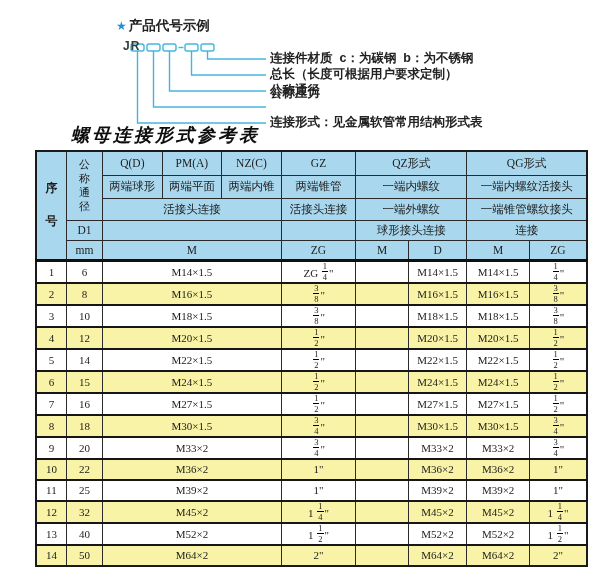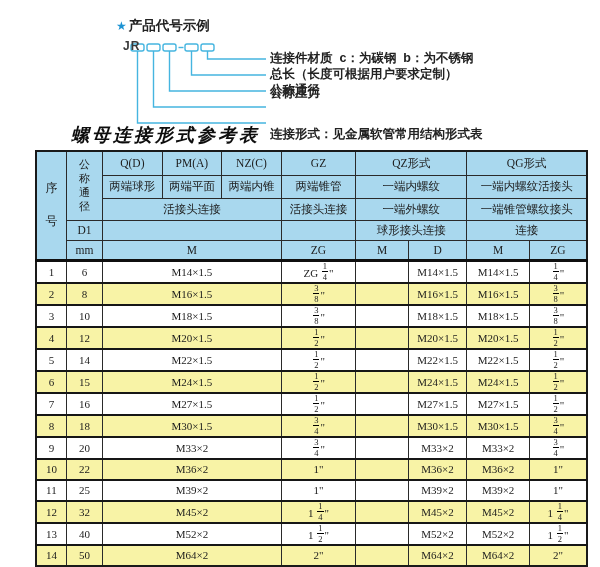--- a/index.html
+++ b/index.html
@@ -14,34 +14,34 @@
   html,body{width:600px;height:567px;background:#fff;overflow:hidden;}
   body{font-family:"Liberation Serif","DejaVu Serif",serif;color:var(--text-dark);position:relative;}
 
   
   .diagram{position:absolute;left:0;top:0;width:600px;height:148px;}
   .diagram svg{position:absolute;left:0;top:0;}
   .diagram-title{position:absolute;left:116px;top:17px;font-family:"Liberation Sans","DejaVu Sans",sans-serif;font-weight:bold;font-size:13.5px;color:#222;white-space:pre;}
   .diagram-title .star{color:var(--star-blue);font-size:12px;margin-right:2px;}
   .jr{position:absolute;left:115px;top:39px;font-family:"Liberation Sans","DejaVu Sans",sans-serif;font-weight:bold;font-size:12px;color:#3a3a3a;letter-spacing:1px;margin-left:8px;}
   .dlabel{position:absolute;left:270px;font-family:"Liberation Sans","DejaVu Sans",sans-serif;font-weight:bold;font-size:12.5px;color:#222;white-space:pre;line-height:15px;}
-  .dlabel.l0{top:51px;} .dlabel.l1{top:67px;} .dlabel.l2{top:83px;} .dlabel.l3{top:86px;} .dlabel.l4{top:115px;margin-top:12px;}
+  .dlabel.l0{top:51px;} .dlabel.l1{top:67px;} .dlabel.l2{top:83px;} .dlabel.l3{top:86px;} .dlabel.l4{top:115px;}
 
   
   .table-title{position:absolute;left:31px;top:123px;font-size:18px;font-weight:bold;font-style:italic;letter-spacing:3px;color:#0d0d0d;margin-left:40px;}
 
   
   table{position:absolute;left:35px;top:150px;width:553px;border-collapse:collapse;table-layout:fixed;border:2px solid var(--border-dark);}
   th,td{text-align:center;vertical-align:middle;overflow:hidden;}
   thead th{background:var(--header-blue);border:1px solid #2a2a2a;font-weight:normal;font-size:11.5px;padding:0 1px;}
   thead tr.r1 th{height:24px;} thead tr.r2 th{height:23px;margin-left:39px;} thead tr.r3 th{height:22px;}
   thead tr.r4 th{height:20px;} thead tr.r5 th{height:20px;}
   thead{border-bottom:3px solid #0f0f0f;}
   .vtext{width:1.1em;margin:0 auto;word-break:break-all;line-height:1.25;font-size:11px;}
-  .vtext.seq{font-size:12px;line-height:2.8;}
+  .vtext.seq{font-size:12px;line-height:2.8;font-weight:bold;}
   tbody td{border-left:1px solid #2a2a2a;border-right:1px solid #2a2a2a;border-top:2px solid #161616;height:21px;font-size:11px;background:#fff;padding:0 1px;}
   tbody tr.yellow td{background:var(--row-yellow);}
 
   
   .fr{display:inline-block;vertical-align:-0.45em;text-align:center;font-size:8.5px;line-height:1;margin:0 1px;}
   .fr .n{display:block;border-bottom:1px solid #000;padding:0 1px 1px;}
   .fr .d{display:block;padding-top:1px;}
 </style>
 </head>
 <body>

